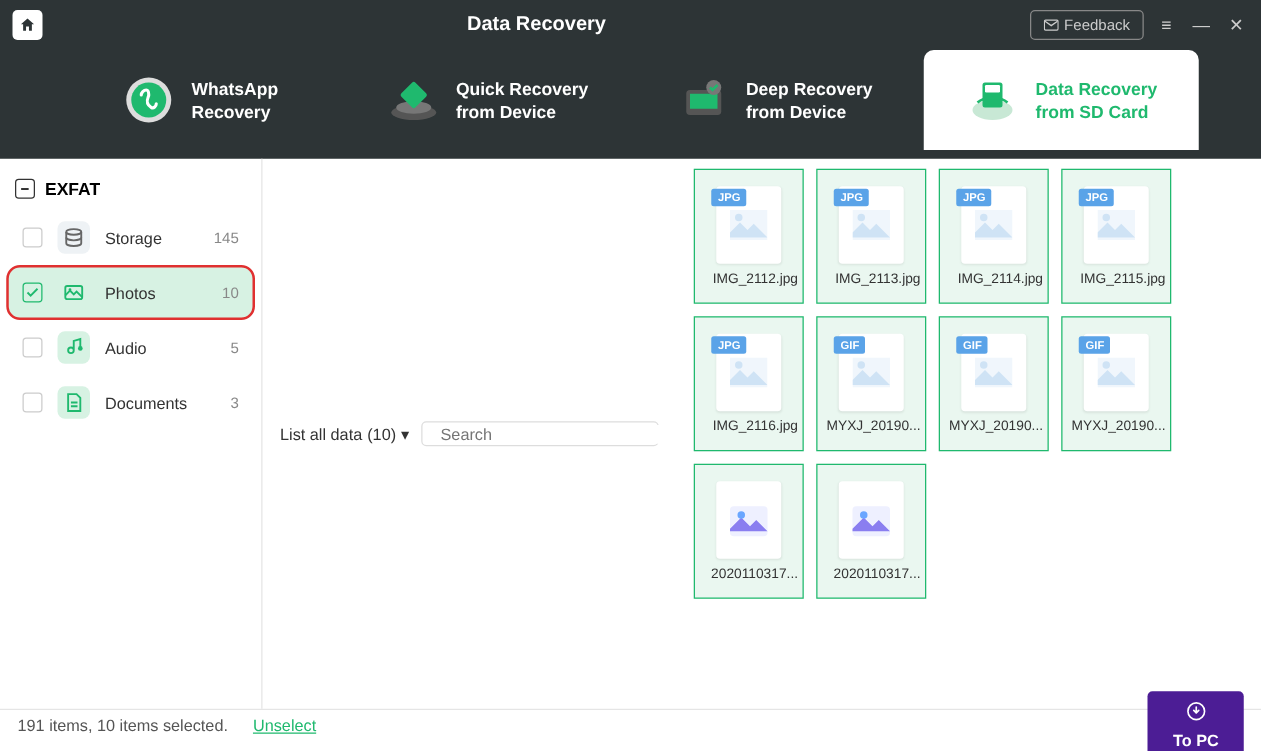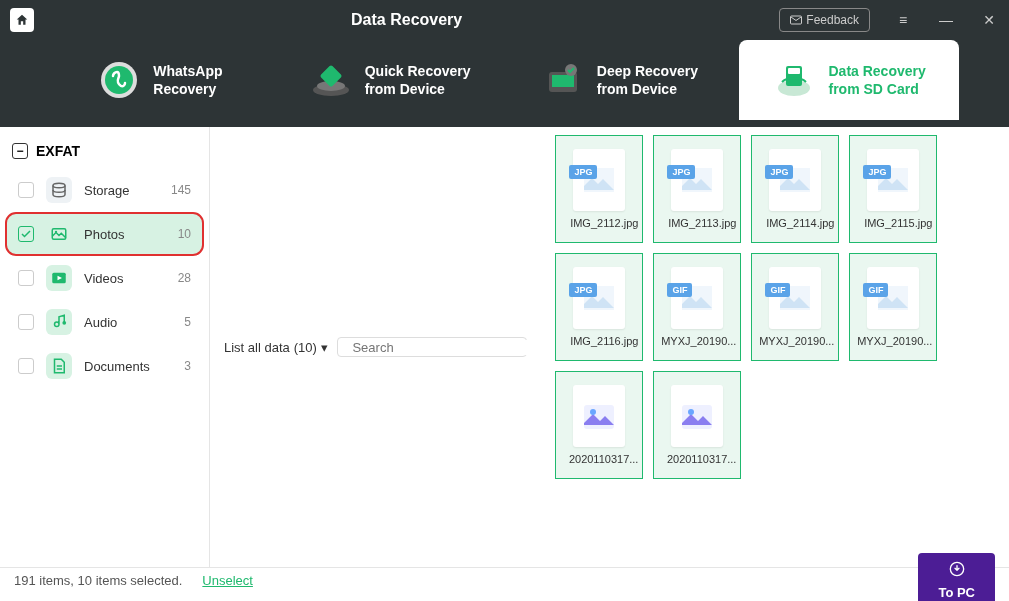--- a/index.html
+++ b/index.html
@@ -2,21 +2,21 @@
 <html><head>
 <meta charset="utf-8">
 <style>
 * { margin: 0; padding: 0; box-sizing: border-box; font-family: -apple-system, BlinkMacSystemFont, "Segoe UI", Arial, sans-serif; }
 body { width: 1009px; height: 601px; background: #fff; overflow: hidden; }
 
 .header { background: #2d3436; color: #fff; height: 127px; }
 .titlebar { display: flex; align-items: center; height: 40px; padding: 0 10px; }
 .home-btn { width: 24px; height: 24px; background: #fff; border-radius: 4px; display: flex; align-items: center; justify-content: center; cursor: pointer; }
 .title { flex: 1; text-align: center; font-size: 16px; font-weight: 600; }
-.titlebar-right { display: flex; align-items: center; gap: 23px; }
+.titlebar-right { display: flex; align-items: center; gap: 8px; }
 .feedback-btn { border: 1px solid #888; border-radius: 4px; padding: 4px 10px; font-size: 12px; color: #ccc; display: flex; align-items: center; gap: 4px; cursor: pointer; }
 .win-btn { width: 20px; height: 20px; display: flex; align-items: center; justify-content: center; cursor: pointer; color: #ccc; font-size: 14px; }
 
 .tabs { display: flex; height: 80px; padding: 0 50px; gap: 10px; }
 .tab { flex: 1; display: flex; align-items: center; justify-content: center; gap: 12px; cursor: pointer; border-radius: 8px 8px 0 0; }
 .tab.active { background: #fff; color: #1fb96e; }
 .tab-icon { width: 44px; height: 44px; display: flex; align-items: center; justify-content: center; }
 .tab-text { font-size: 14px; font-weight: 600; line-height: 1.3; }
 
 .body { display: flex; height: 440px; }
@@ -39,21 +39,21 @@
 
 .main { flex: 1; display: flex; flex-direction: row; }
 .toolbar { display: flex; align-items: center; padding: 8px 14px; gap: 10px; }
 .filter-dropdown { font-size: 13px; color: #333; cursor: pointer; display: flex; align-items: center; gap: 4px; }
 .search-box { margin-left: auto; width: 190px; height: 20px; border: 1px solid #ddd; border-radius: 4px; display: flex; align-items: center; padding: 0 8px; gap: 6px; }
 .search-input { border: none; outline: none; flex: 1; font-size: 13px; color: #666; }
 
 .grid { flex: 1; padding: 8px 14px; display: flex; flex-wrap: wrap; gap: 10px; align-content: flex-start; overflow: auto; }
 .file-card { width: 88px; height: 108px; border: 1.5px solid #1fb96e; background: #eaf7f0; display: flex; flex-direction: column; align-items: center; justify-content: center; cursor: pointer; padding: 6px 4px; }
 .file-thumb { width: 52px; height: 62px; background: #fff; border-radius: 3px; position: relative; display: flex; align-items: center; justify-content: center; box-shadow: 0 1px 2px rgba(0,0,0,0.08); }
-.file-badge { position: absolute; top: 16px; left: -4px; background: #5aa3e8; color: #fff; font-size: 9px; font-weight: 700; padding: 2px 5px; border-radius: 2px; }
+.file-badge { position: absolute; top: 2px; left: -4px; background: #5aa3e8; color: #fff; font-size: 9px; font-weight: 700; padding: 2px 5px; border-radius: 2px; }
 .file-name { font-size: 11px; color: #333; margin-top: 6px; white-space: nowrap; overflow: hidden; text-overflow: ellipsis; width: 100%; text-align: right; }
 
 .footer { height: 26px; border-top: 1px solid #e5e5e5; display: flex; align-items: center; padding: 0 14px; font-size: 13px; color: #555; }
 .unselect-link { color: #1fb96e; text-decoration: underline; cursor: pointer; margin-left: 20px; }
 .to-pc-btn { margin-left: auto; background: #4c1d95; color: #fff; border: none; border-radius: 4px; padding: 8px 20px; font-size: 13px; font-weight: 600; display: flex; align-items: center; gap: 8px; cursor: pointer; flex-direction: column; }
 </style>
 </head>
 <body>
 
 <div class="header">
@@ -156,31 +156,20 @@
           </span>
           <span class="cat-icon photos">
             <svg width="18" height="18" viewBox="0 0 24 24">
               <rect x="3" y="5" width="18" height="14" rx="2" fill="none" stroke="#1fb96e" stroke-width="2"></rect>
               <path d="M3 15l5-5 4 4 3-3 6 6" fill="none" stroke="#1fb96e" stroke-width="2"></path>
               <circle cx="8" cy="9" r="1.5" fill="#1fb96e"></circle>
             </svg>
           </span>
           <span class="sidebar-label">Photos</span>
           <span class="sidebar-count">10</span>
-        </div>
-        <div class="sidebar-item">
-          <span class="checkbox"></span>
-          <span class="cat-icon videos">
-            <svg width="18" height="18" viewBox="0 0 24 24">
-              <rect x="3" y="5" width="18" height="14" rx="2" fill="#1fb96e"></rect>
-              <path d="M10 9l6 3-6 3z" fill="#fff"></path>
-            </svg>
-          </span>
-          <span class="sidebar-label">Videos</span>
-          <span class="sidebar-count">28</span>
         </div>
         <div class="sidebar-item">
           <span class="checkbox"></span>
           <span class="cat-icon audio">
             <svg width="18" height="18" viewBox="0 0 24 24">
               <path d="M9 18a3 3 0 1 1 0-6 3 3 0 0 1 0 6zM12 15V5l7-2v9" fill="none" stroke="#1fb96e" stroke-width="2" stroke-linecap="round"></path>
               <circle cx="19" cy="13" r="2.5" fill="#1fb96e"></circle>
             </svg>
           </span>
           <span class="sidebar-label">Audio</span>

